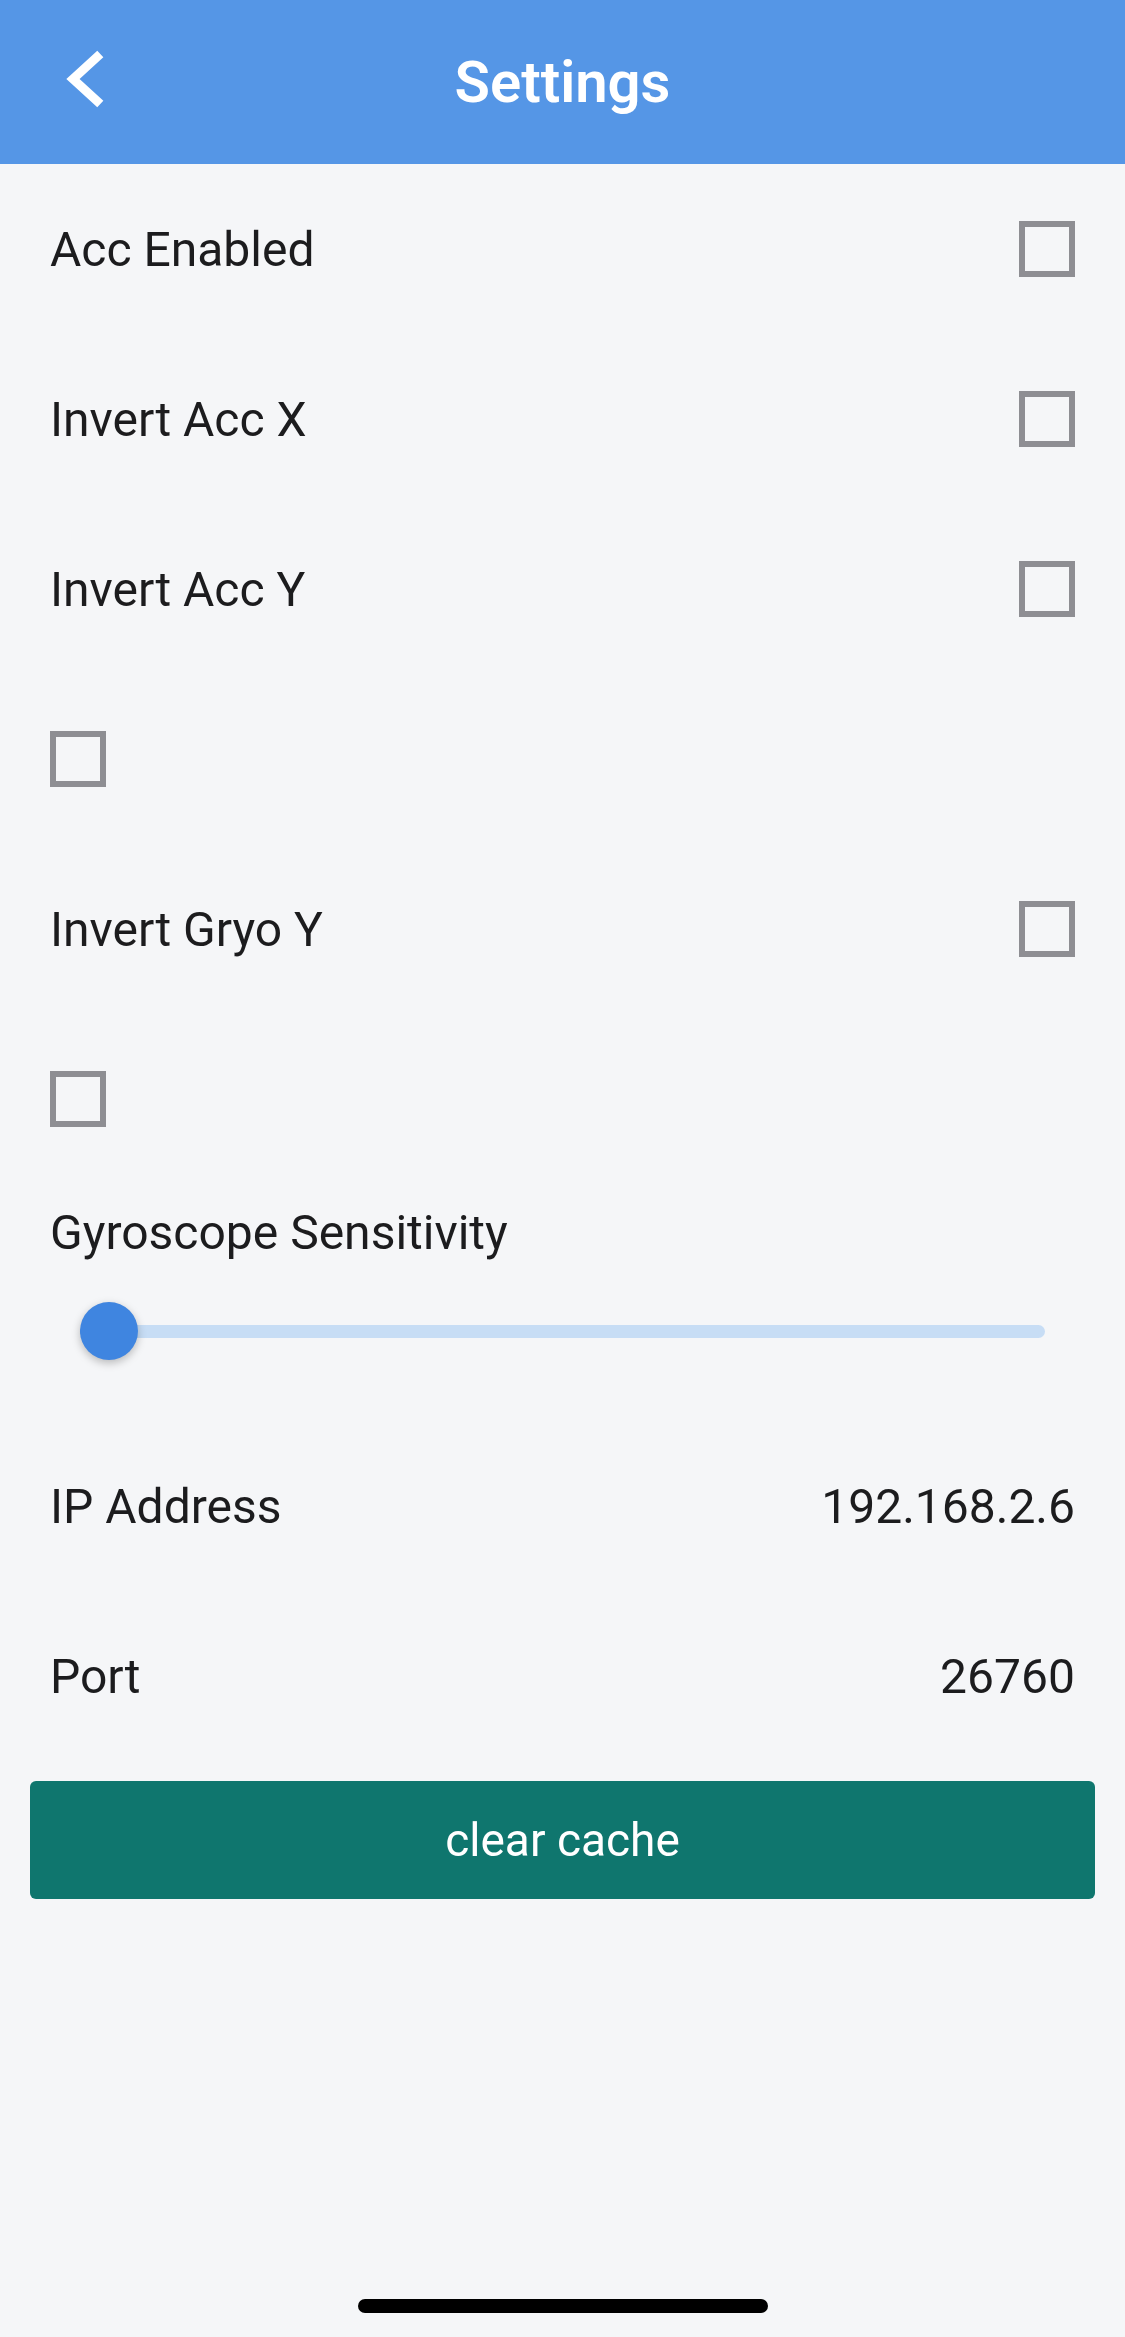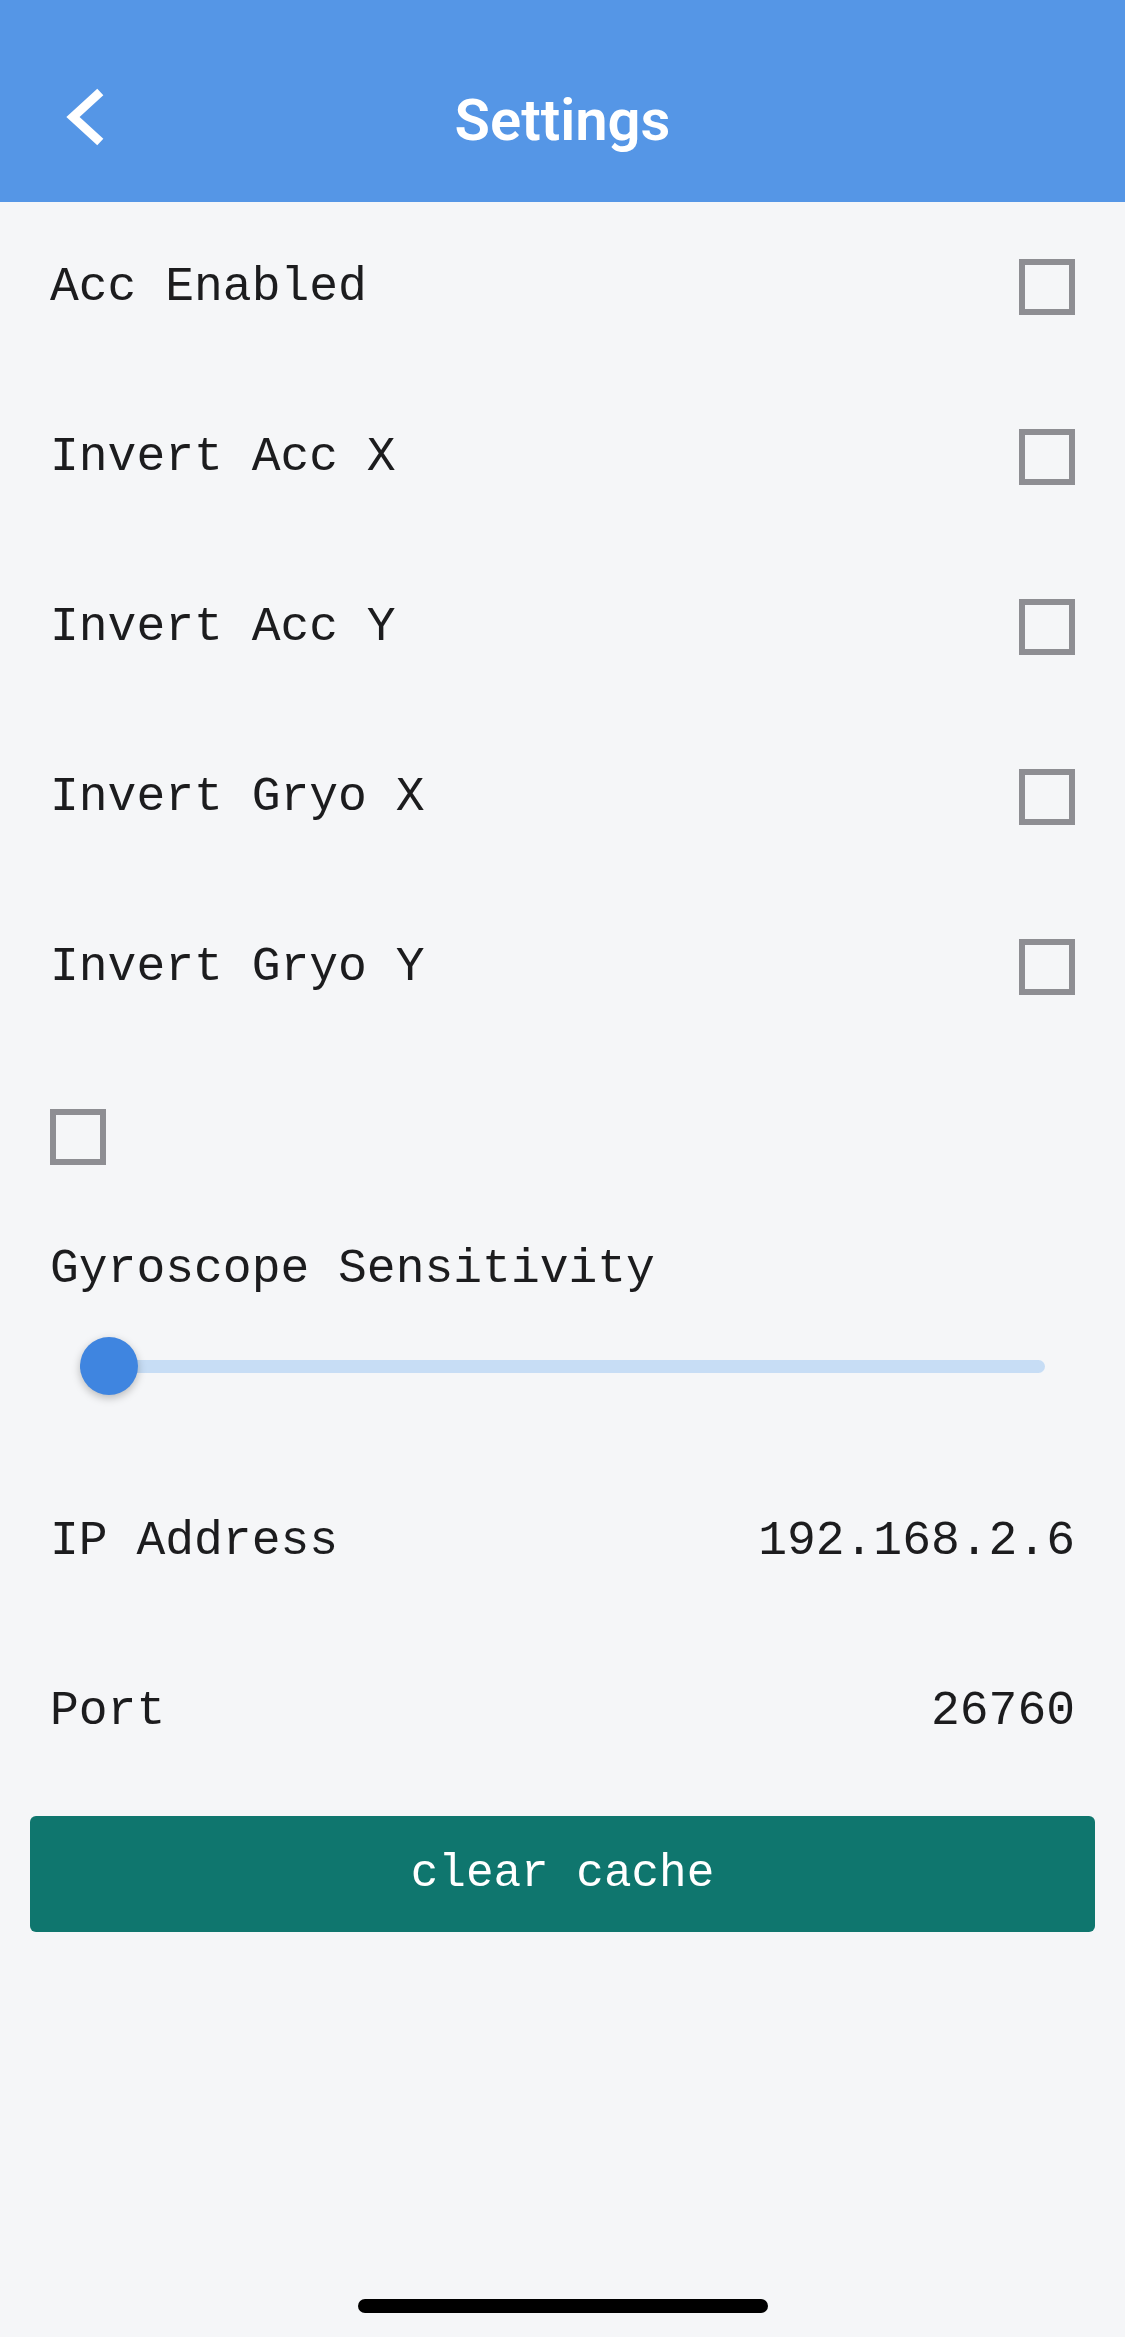--- a/index.html
+++ b/index.html
@@ -11,21 +11,21 @@
     body {
       width: 1125px;
       height: 2337px;
       font-family: -apple-system, BlinkMacSystemFont, "Segoe UI", Roboto, Helvetica, Arial, sans-serif;
       background: #f5f6f8;
       position: relative;
       overflow: hidden;
     }
     .header {
       width: 100%;
-      height: 202px;
+      height: 164px;
       background: #5596e6;
       display: flex;
       align-items: flex-end;
       justify-content: center;
       position: relative;
       padding-bottom: 48px;
     }
     .back-button {
       position: absolute;
       left: 55px;
@@ -41,21 +41,20 @@
       width: 40px;
       height: 60px;
     }
     .header-title {
       color: #ffffff;
       font-size: 58px;
       font-weight: 600;
     }
     .content {
       padding: 0;
-      font-family: Liberation Mono, monospace;
     }
     .row {
       display: flex;
       align-items: center;
       justify-content: space-between;
       padding: 40px 50px 40px 50px;
       min-height: 170px;
     }
     .row-label {
       font-size: 48px;
@@ -177,21 +176,20 @@
     <div class="checkbox"></div>
   </div>
 
   <div class="row">
     <div class="row-label">Invert Acc Y</div>
     <div class="checkbox"></div>
   </div>
 
 
   <div class="row">
-    <div class="row-label">Invert Gryo X</div>
     <div class="checkbox"></div>
   </div>
 
   <div class="row">
     <div class="row-label">Invert Gryo Y</div>
     <div class="checkbox"></div>
   </div>
 
   <div class="row">
     <div class="checkbox"></div>

